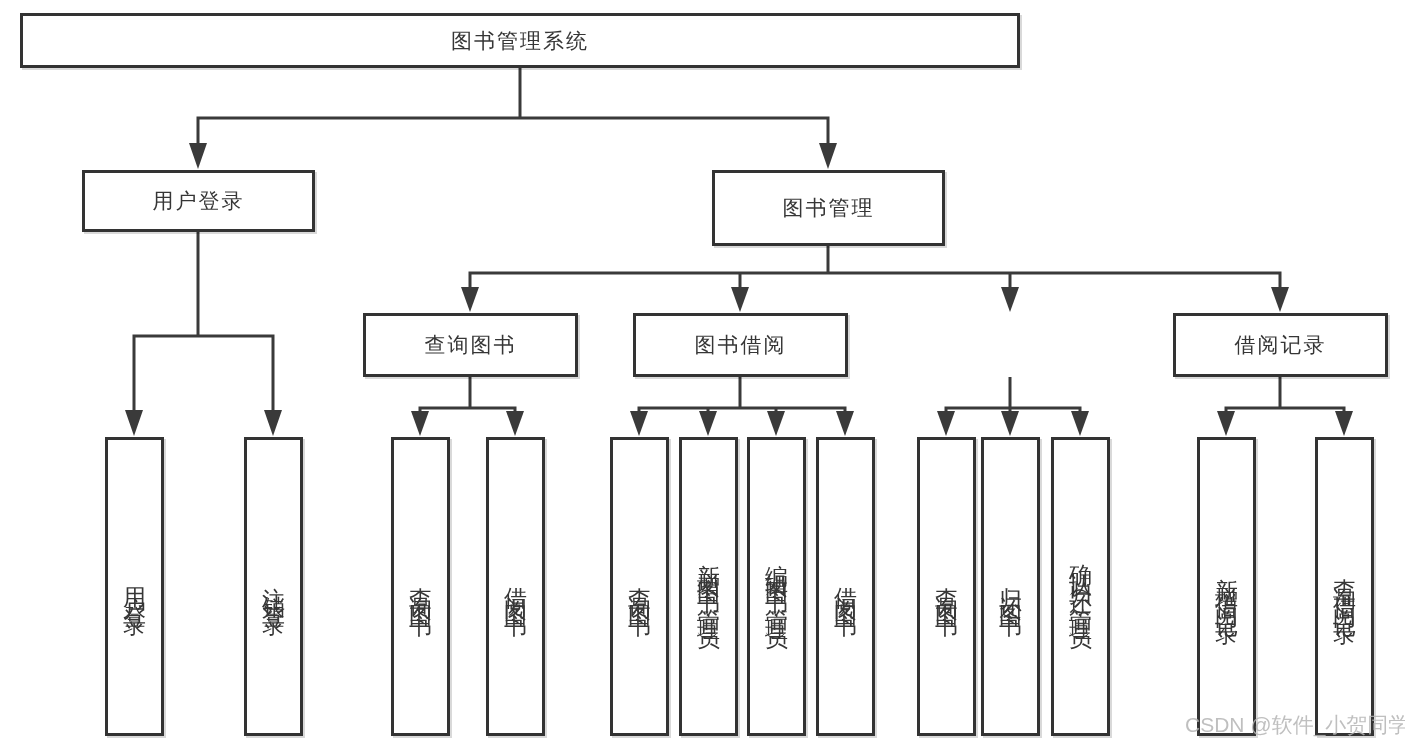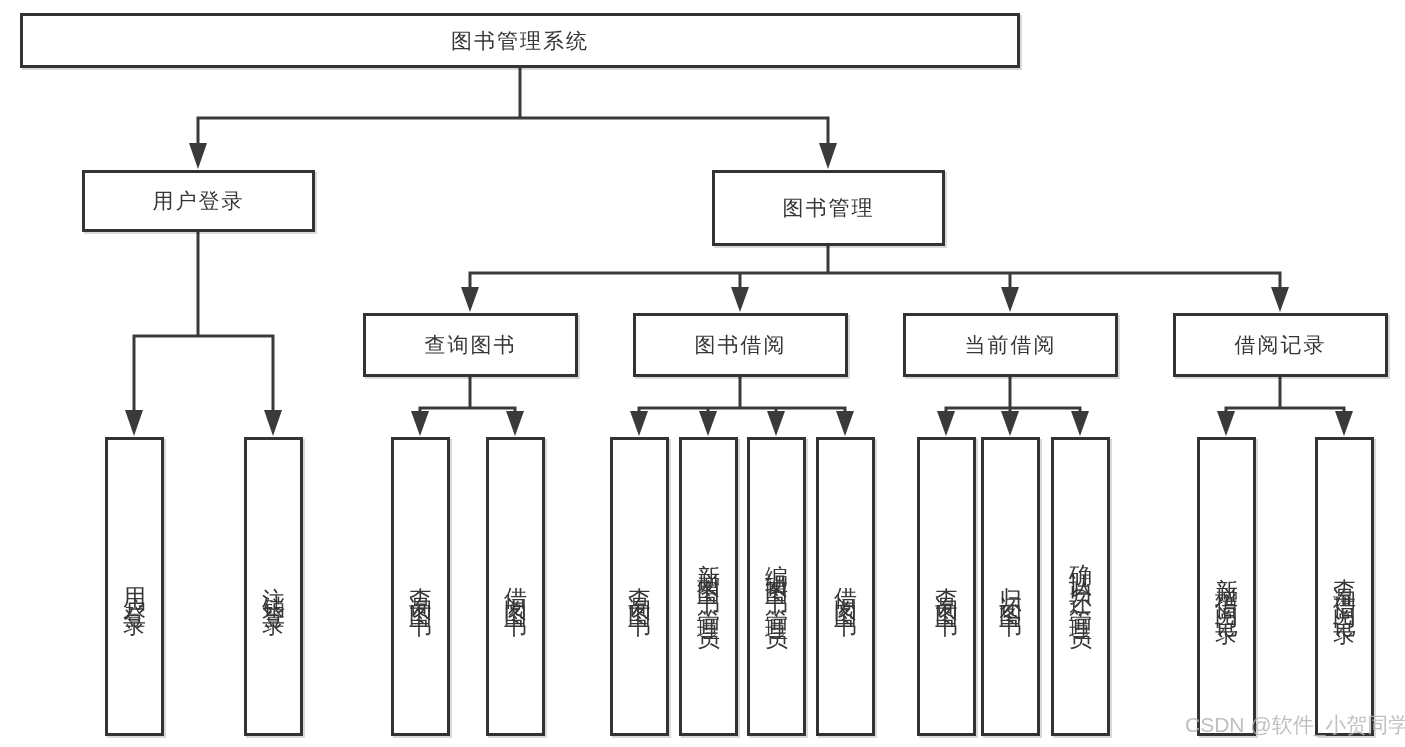--- a/index.html
+++ b/index.html
@@ -86,21 +86,20 @@
     <polygon class="arrow" points="1335,411 1353,411 1344,436"></polygon>
   </svg>
 
   <div class="node hnode" style="left:20px;top:13px;width:1000px;height:55px">图书管理系统</div>
 
   <div class="node hnode" style="left:82px;top:170px;width:233px;height:62px">用户登录</div>
   <div class="node hnode" style="left:712px;top:170px;width:233px;height:76px">图书管理</div>
 
   <div class="node hnode" style="left:363px;top:313px;width:215px;height:64px">查询图书</div>
   <div class="node hnode" style="left:633px;top:313px;width:215px;height:64px">图书借阅</div>
-  <div class="node hnode" style="left:903px;top:313px;width:215px;height:64px">当前借阅</div>
   <div class="node hnode" style="left:1173px;top:313px;width:215px;height:64px">借阅记录</div>
 
   <div class="node vnode" style="left:105px;top:437px;width:59px;height:299px">用户登录</div>
   <div class="node vnode" style="left:244px;top:437px;width:59px;height:299px">注销登录</div>
 
   <div class="node vnode" style="left:391px;top:437px;width:59px;height:299px">查询图书</div>
   <div class="node vnode" style="left:486px;top:437px;width:59px;height:299px">借阅图书</div>
 
   <div class="node vnode" style="left:610px;top:437px;width:59px;height:299px">查询图书</div>
   <div class="node vnode" style="left:679px;top:437px;width:59px;height:299px">新增图书（管理员）</div>

